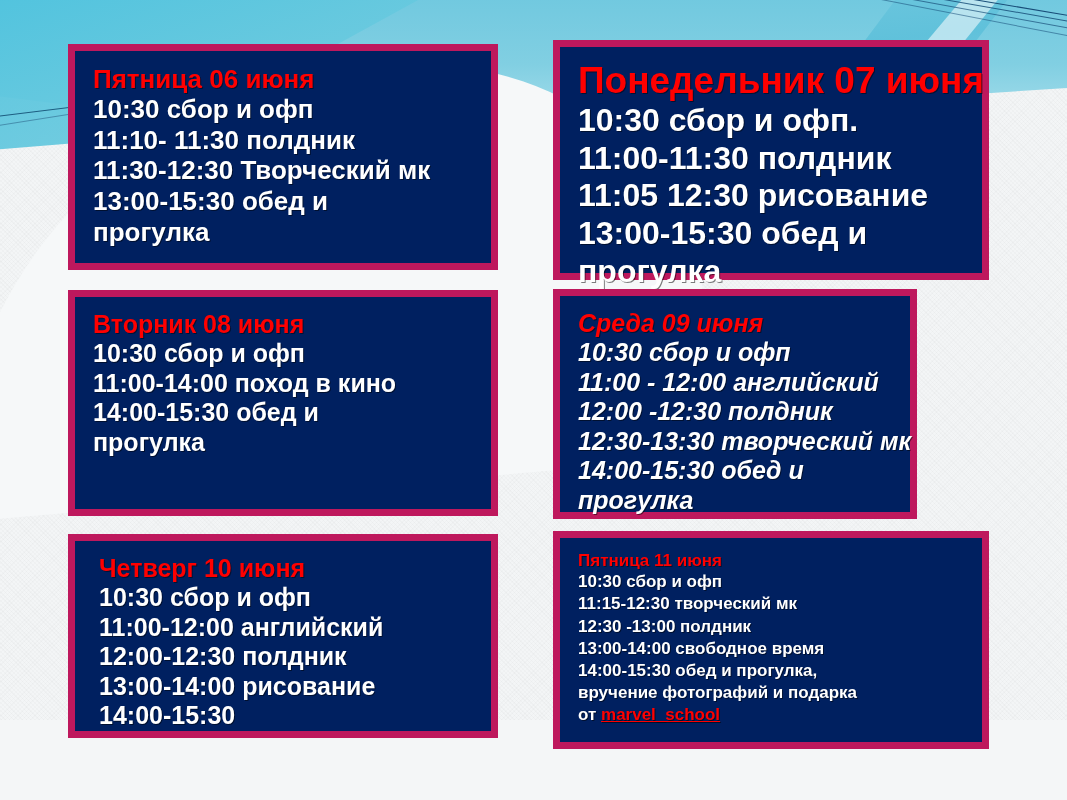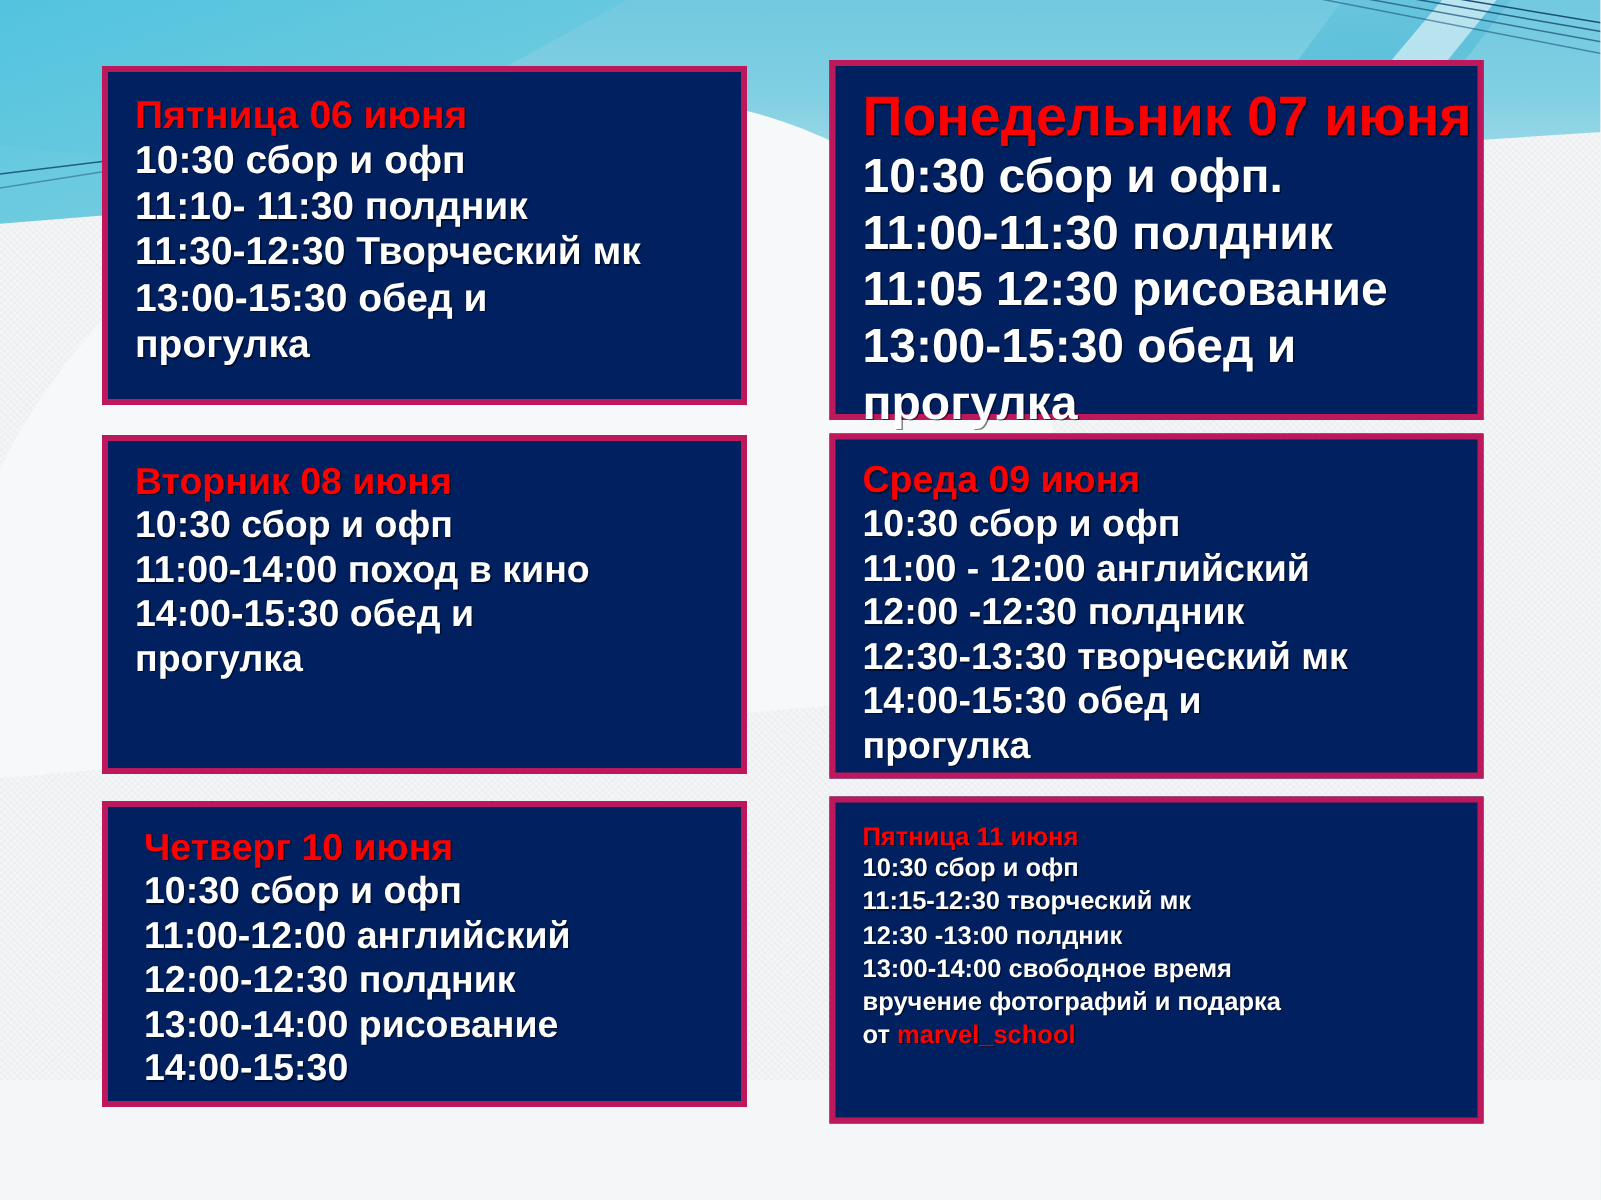--- a/index.html
+++ b/index.html
@@ -127,21 +127,21 @@
 
   
   .cards {
     position: absolute;
     inset: 0;
   }
 
   .card {
     position: absolute;
     background: #002060;
-    border: 4px solid #be185d;
+    border: 7px solid #be185d;
     box-sizing: border-box;
     padding: 14px 16px 10px 18px;
     color: #ffffff;
   }
 
   .card .title {
     color: #ff0000;
     font-weight: bold;
     line-height: 1.08;
     text-shadow: 1px 1px 0 rgba(0,0,0,.45);
@@ -150,29 +150,30 @@
   }
   .card .line {
     color: #ffffff;
     font-weight: bold;
     line-height: 1.18;
     text-shadow: 1px 1px 0 rgba(0,0,0,.5);
     white-space: nowrap;
   }
   .card .line .accent {
     color: #ff0000;
+    text-decoration: underline;
   }
 
   
   #card-fri06  { left: 68px;  top: 44px;  width: 430px; height: 226px; }
   #card-tue08  { left: 68px;  top: 290px; width: 430px; height: 226px; }
   #card-thu10  { left: 68px;  top: 534px; width: 430px; height: 204px; padding-left: 24px; }
   
   #card-mon07  { left: 553px; top: 40px;  width: 436px; height: 240px; }
-  #card-wed09  { left: 553px; top: 289px; width: 436px; height: 230px; }
+  #card-wed09  { left: 553px; top: 289px; width: 364px; height: 230px; font-style: italic; }
   #card-fri11  { left: 553px; top: 531px; width: 436px; height: 218px; }
 
   
   #card-fri06 .title { font-size: 26px; }
   #card-fri06 .line  { font-size: 26px; }
 
   #card-tue08 .title { font-size: 25px; }
   #card-tue08 .line  { font-size: 25px; }
 
   #card-thu10 .title { font-size: 25px; }
@@ -252,18 +253,19 @@
       <div class="line">13:00-14:00 рисование</div>
       <div class="line">14:00-15:30</div>
     </div>
 
     <div class="card" id="card-fri11">
       <div class="title">Пятница 11 июня</div>
       <div class="line">10:30 сбор и офп</div>
       <div class="line">11:15-12:30  творческий мк</div>
       <div class="line">12:30 -13:00 полдник</div>
       <div class="line">13:00-14:00 свободное время</div>
+      <div class="line">14:00-15:30 обед и прогулка,</div>
       <div class="line">вручение фотографий и подарка</div>
       <div class="line"><span>от </span><span class="accent">marvel_school</span></div>
     </div>
 
   </div>
 </div>
 
 </body></html>

